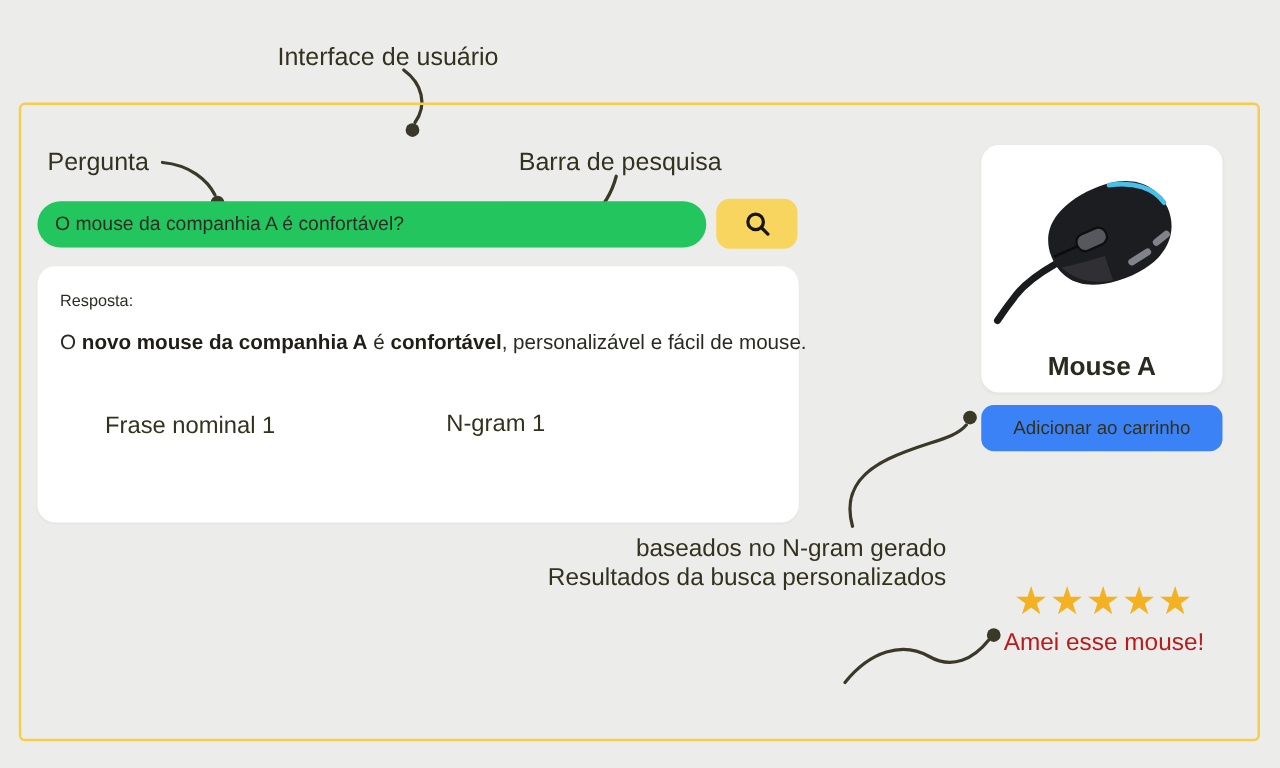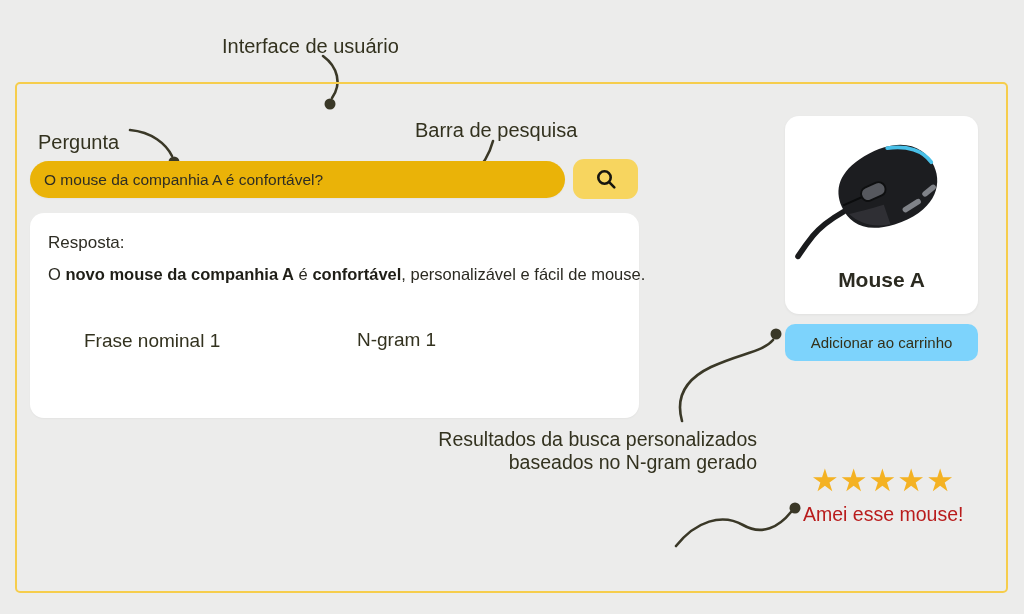--- a/index.html
+++ b/index.html
@@ -8,43 +8,43 @@
   .stage { position:relative; width:1024px; height:614px; overflow:hidden; }
 
   .arrows { position:absolute; inset:0; width:1024px; height:614px; pointer-events:none; }
 
   .lbl { position:absolute; font-size:20px; font-weight:500; color:#33321f; white-space:nowrap; }
 
   .main-frame { position:absolute; left:15px; top:82px; width:993px; height:511px;
     border:2px solid #f6cd4c; border-radius:5px; }
 
   .search-input { position:absolute; left:30px; top:161px; width:535px; height:37px;
-    background:#eab308; border-radius:19px; font-size:15.5px; line-height:37px;
+    background:#22c55e; border-radius:19px; font-size:15.5px; line-height:37px;
     padding-left:14px; color:#2e2d24; box-shadow:0 1px 2px rgba(0,0,0,.04); }
 
   .search-btn { position:absolute; left:573px; top:159px; width:65px; height:40px;
     background:#f7d55f; border:none; border-radius:11px; cursor:pointer;
     display:flex; align-items:center; justify-content:center; }
 
   .response-box { position:absolute; left:30px; top:213px; width:609px; height:205px;
     background:#ffffff; border-radius:14px; box-shadow:0 1px 2px rgba(0,0,0,.04); }
-  .response-title { position:absolute; left:18px; top:20px; font-size:17px; color:#2e2d24; }
+  .response-title { position:absolute; left:18px; top:20px; font-size:13px; color:#2e2d24; }
   .response-answer { position:absolute; left:18px; top:52px; font-size:16.5px; color:#2b2a22; white-space:nowrap; }
   .response-answer .hl { font-weight:700; color:#1f1e17;
     text-decoration-thickness:1.6px; text-underline-offset:3.5px; }
   .inbox-lbl { position:absolute; font-size:19px; font-weight:400; color:#33321f; white-space:nowrap; }
 
   .product-card { position:absolute; left:785px; top:116px; width:193px; height:198px;
     background:#ffffff; border-radius:14px; box-shadow:0 1px 3px rgba(0,0,0,.05);
     display:flex; flex-direction:column; align-items:center; }
   .product-img { margin-top:6px; width:178px; height:140px; }
-  .product-name { font-size:21px; font-weight:700; color:#2b2a20; margin-top:6px; }
+  .product-name { font-size:21px; font-weight:700; color:#2b2a20; margin-top:20px; }
 
   .cart-btn { position:absolute; left:785px; top:324px; width:193px; height:37px;
-    background:#7dd3fc; border:none; border-radius:10px; cursor:pointer;
+    background:#3b82f6; border:none; border-radius:10px; cursor:pointer;
     font-family:"Liberation Sans", sans-serif; font-size:15px; color:#33301a; }
 
   .results-lbl { position:absolute; left:417px; top:428px; width:340px;
     text-align:right; font-size:19.5px; font-weight:500; line-height:23px; color:#33321f; }
 
   .stars { position:absolute; left:811px; top:464px; font-size:31px; letter-spacing:1px;
     color:#f4b223; line-height:34px; }
   .review-text { position:absolute; left:803px; top:503px; font-size:19.5px; font-weight:500; color:#b91c1c; }
 </style>
 </head>
@@ -77,21 +77,21 @@
       <path d="M682,421 C675,396 686,379 711,367 C741,353 763,352 773,340"></path>
       <circle cx="776" cy="334" r="5.5" fill="#3a3827" stroke="none"></circle>
     </g>
     <g>
       <path d="M676,546 C696,521 722,513 743,525 C762,536 779,527 791,512"></path>
       <circle cx="795" cy="508" r="5.5" fill="#3a3827" stroke="none"></circle>
     </g>
   </svg>
 
   <div class="lbl" style="left:222px; top:35px;">Interface de usuário</div>
-  <div class="lbl" style="left:38px; top:131px;">Pergunta</div>
+  <div class="lbl" style="left:38px; top:119px;">Pergunta</div>
   <div class="lbl" style="left:387px; top:119px;margin-left:28px;">Barra de pesquisa</div>
 
   <div class="main-frame"></div>
 
   <div class="search-input">
     <span>O mouse da companhia A é confortável?</span>
   </div>
   <button class="search-btn">
     <svg width="24" height="24" viewBox="0 0 24 24" fill="none" stroke="#16150f" stroke-width="2.6" stroke-linecap="round">
       <circle cx="10.5" cy="10.5" r="6.2"></circle>
@@ -118,20 +118,20 @@
         <rect x="106" y="98" width="22" height="6" rx="3" fill="#808389" transform="rotate(-8 117 101)"></rect>
         <rect x="132" y="91" width="17" height="6" rx="3" fill="#808389" transform="rotate(-15 140 94)"></rect>
       </g>
     </svg>
     <div class="product-name">Mouse A</div>
   </div>
 
   <button class="cart-btn">Adicionar ao carrinho</button>
 
   <div class="results-lbl">
+    <div>baseados no N-gram gerado</div>
     <div>Resultados da busca personalizados</div>
-    <div>baseados no N-gram gerado</div>
   </div>
 
   <div class="stars">★★★★★</div>
   <div class="review-text">Amei esse mouse!</div>
 
 </div>
 
 </body></html>

